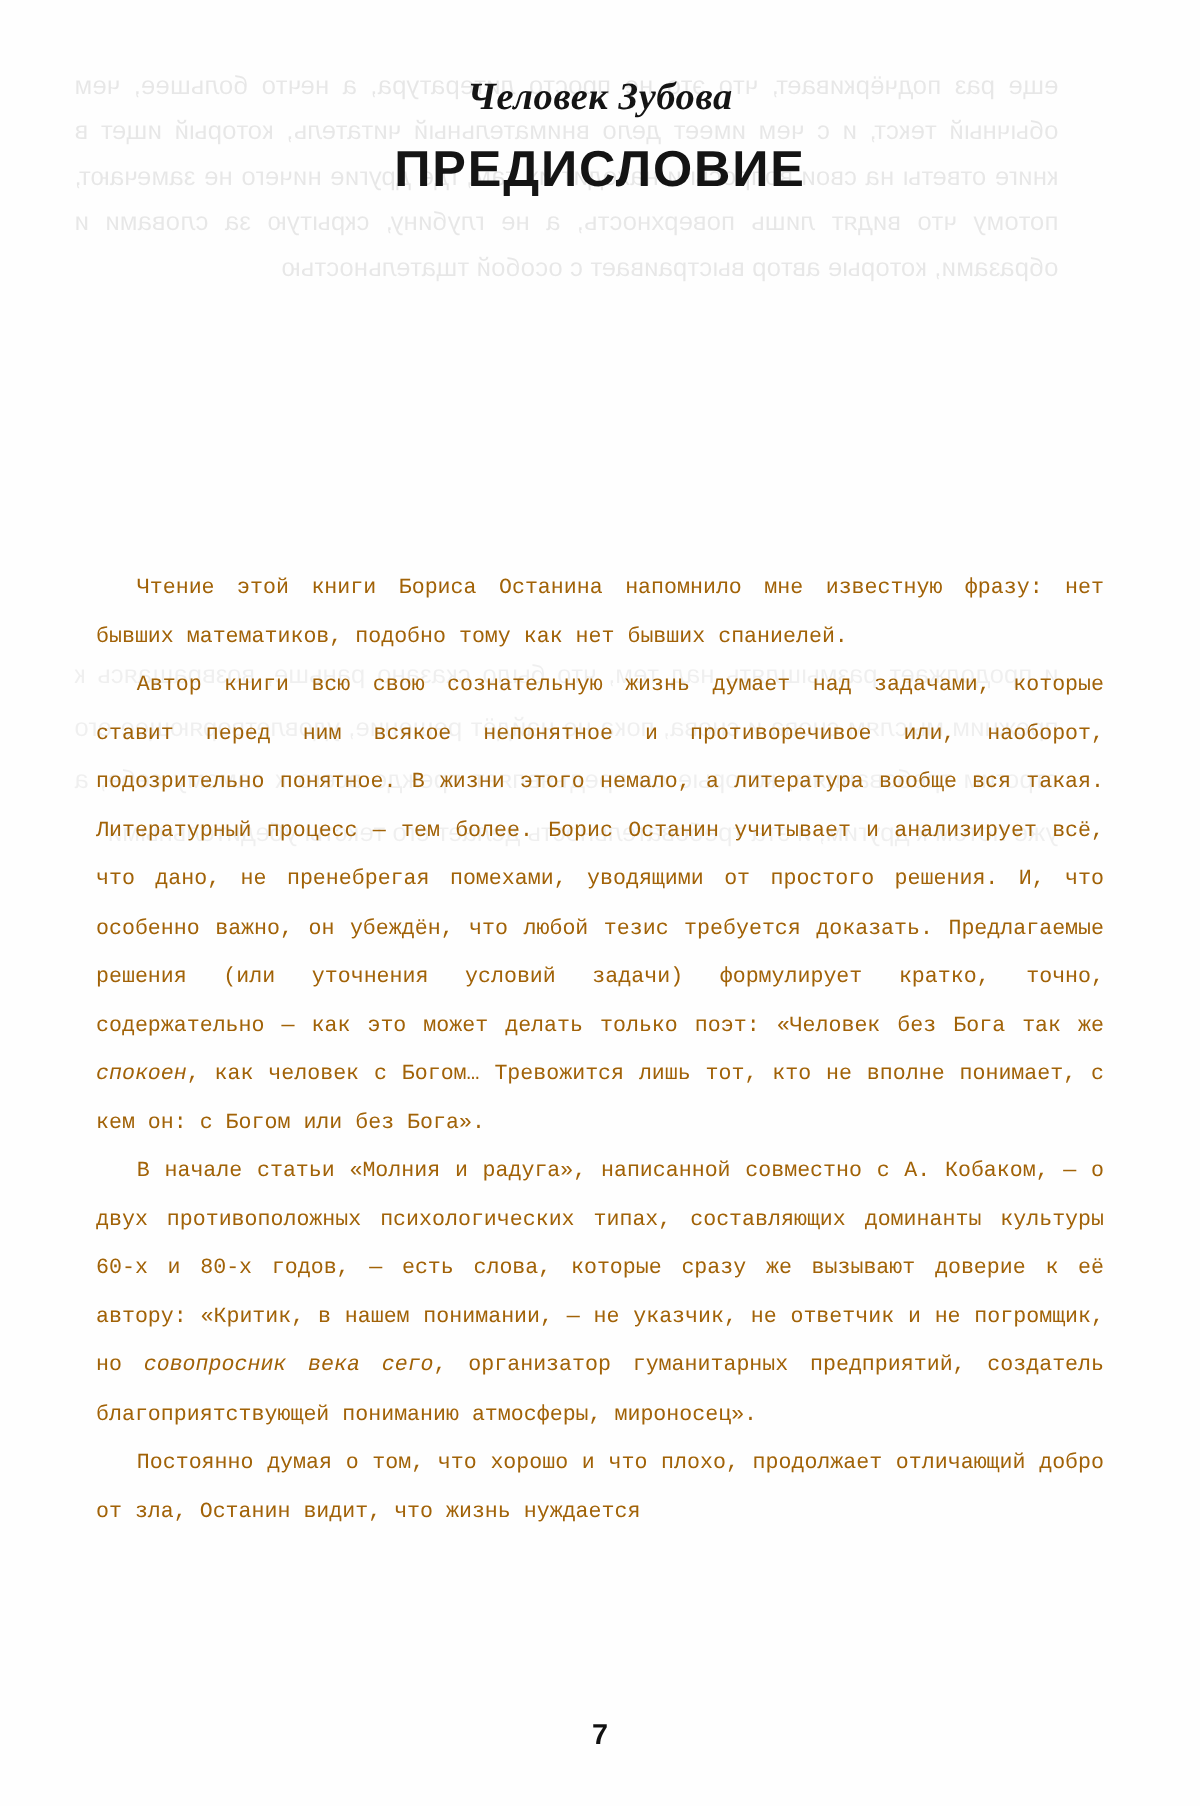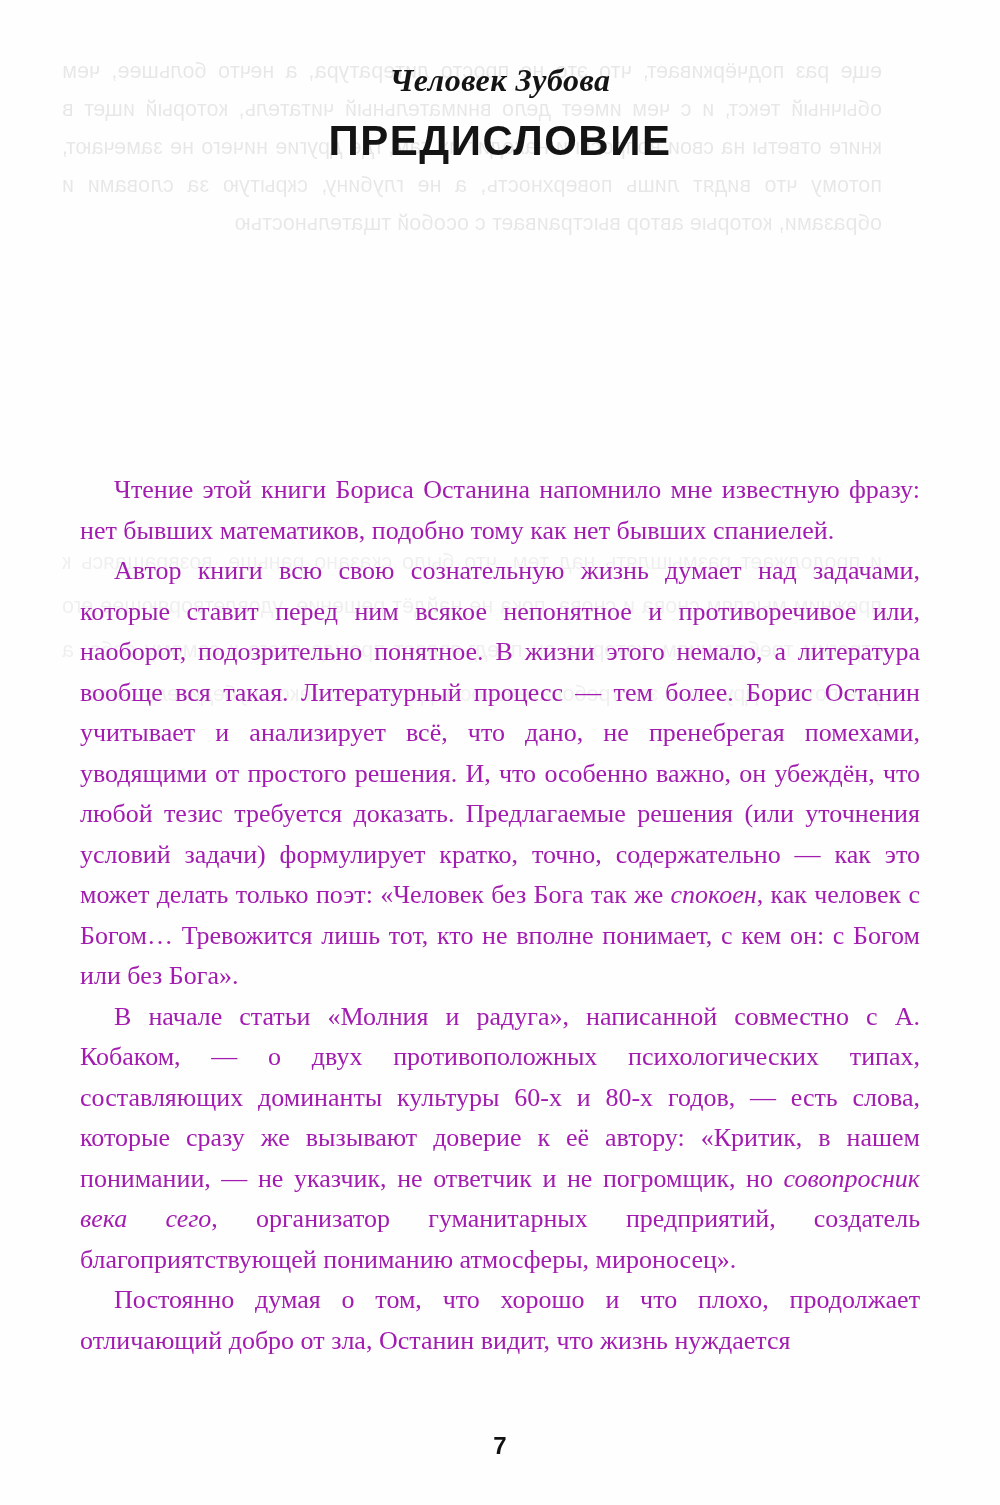--- a/index.html
+++ b/index.html
@@ -83,26 +83,26 @@
     letter-spacing: 1.5px;
     margin: 2px;
     padding-top: 16px;
   }
 
   .body-text {
     position: absolute;
     left: 80px;
     top: 470px;
     width: 840px;
-    font-family: Liberation Serif, serif;
-    font-size: 26px;
+    font-family: Liberation Mono, monospace;
+    font-size: 18px;
     line-height: 40.5px;
     text-align: justify;
     text-justify: inter-word;
-    color: #a21caf;
+    color: #a16207;
   }
 
   .body-text p {
     margin: 0;
     text-indent: 34px;
   }
 
   .body-text p em {
     font-style: italic;
   }

